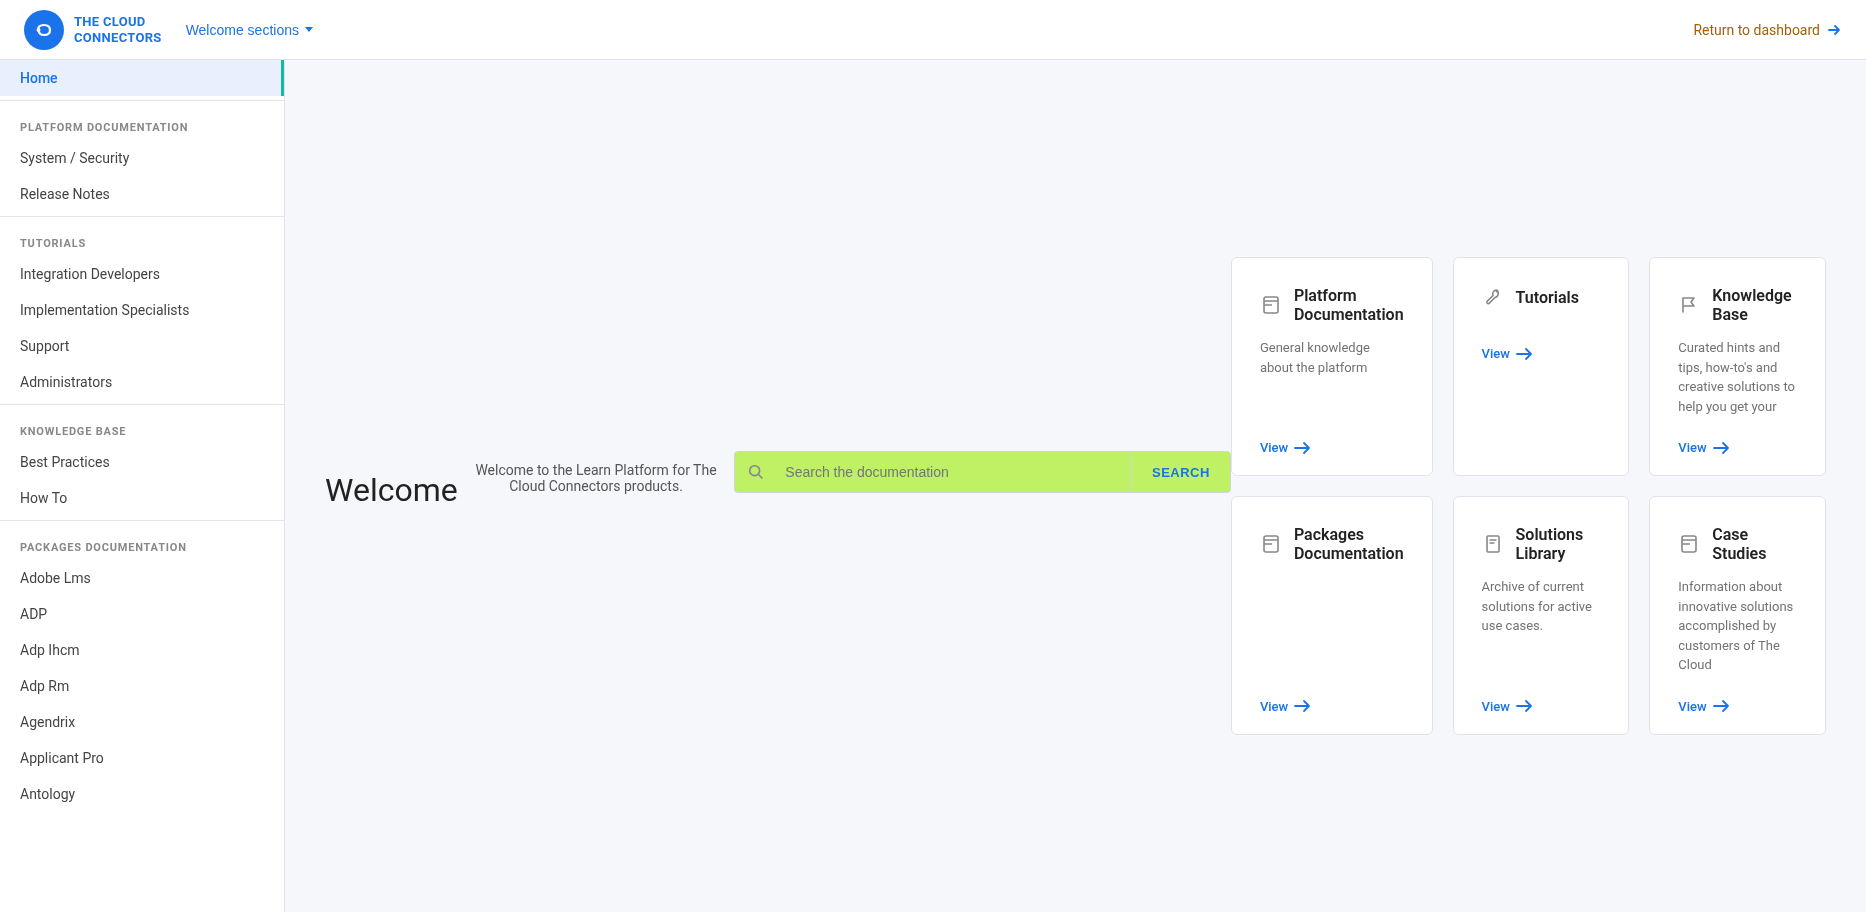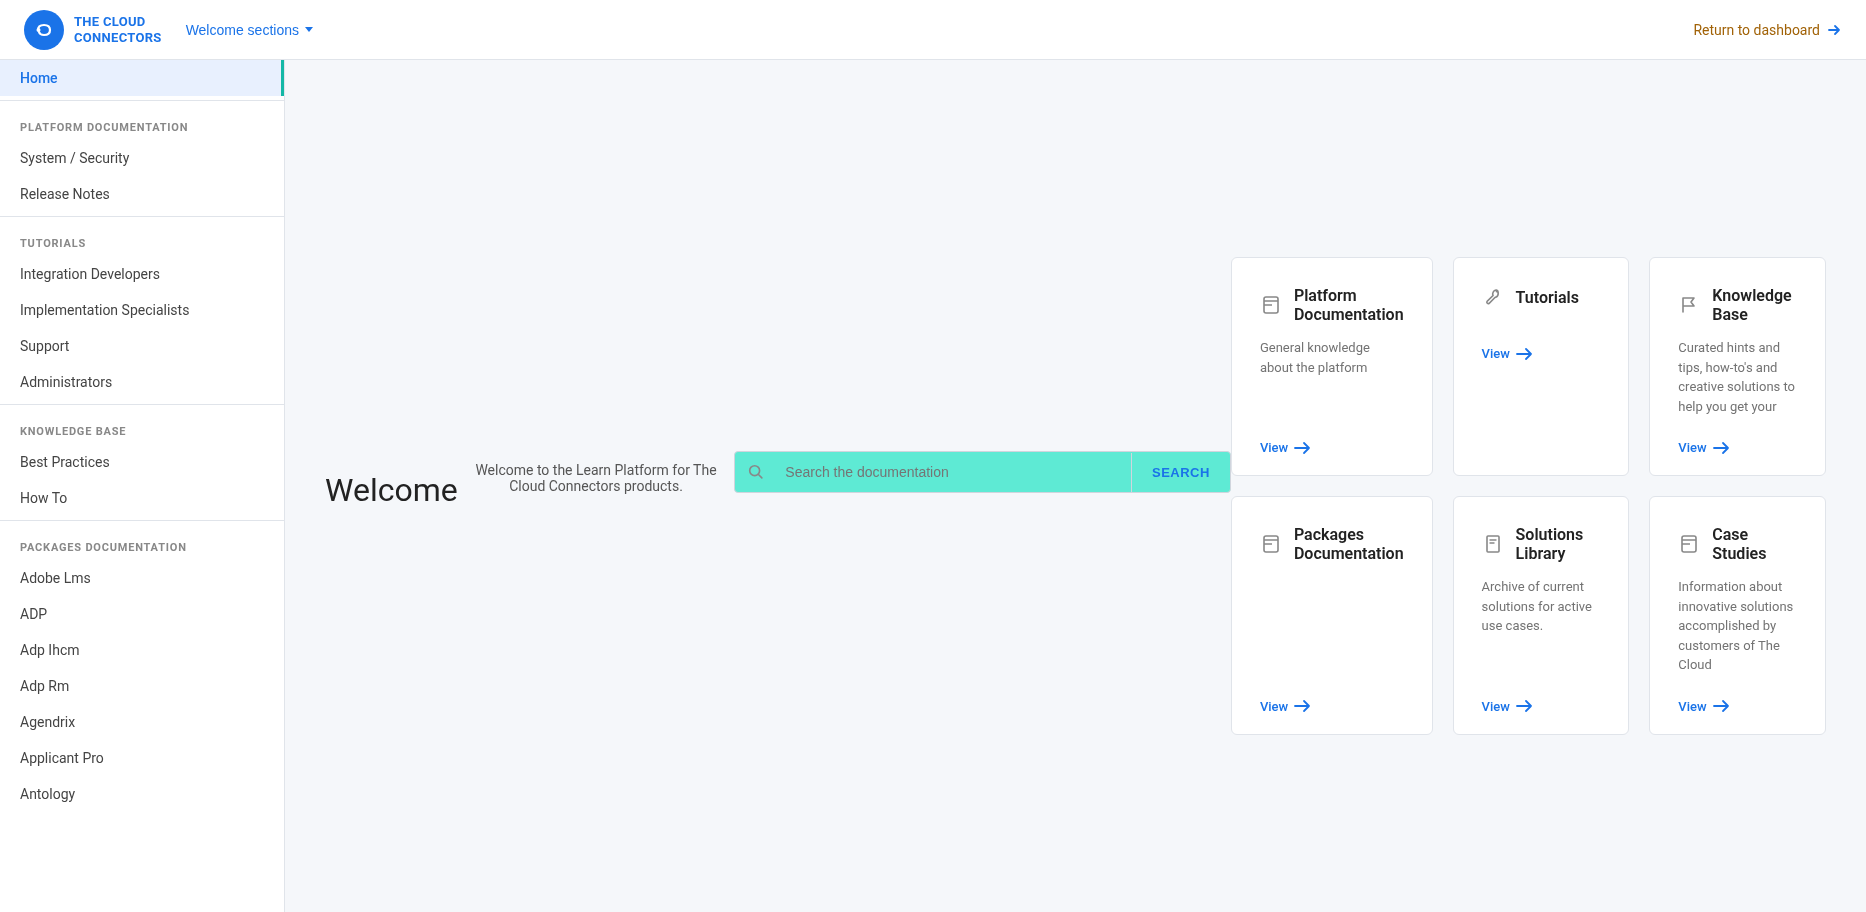--- a/index.html
+++ b/index.html
@@ -148,21 +148,21 @@
     }
 
     
     .search-container {
       display: flex;
       align-items: center;
       width: 750px;
       max-width: 100%;
       border: 1px solid #d0d5dd;
       border-radius: 4px;
-      background: #5eead4;
+      background: #bef264;
       margin-bottom: 48px;
       overflow: hidden;
     }
     .search-icon-wrap {
       padding: 0 12px;
       display: flex;
       align-items: center;
       color: #888;
     }
     .search-icon-svg {

